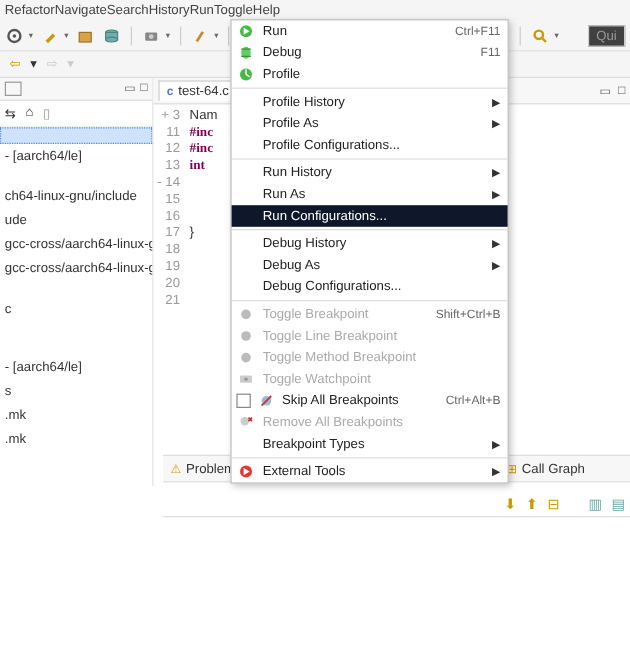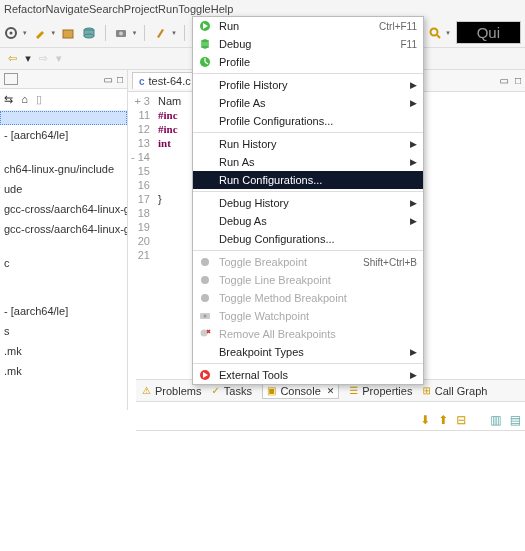--- a/index.html
+++ b/index.html
@@ -5,21 +5,21 @@
   * { box-sizing: border-box; margin: 0; padding: 0; font-family: "Segoe UI", Arial, sans-serif; }
   body { background: #fff; font-size: 11px; color: #333; width: 525px; height: 551px; overflow: hidden; position: relative; }
   
   .menubar { display: flex; padding: 3px 4px; background: #f5f5f5; color: #444; font-size: 11px; }
   .menubar span { cursor: default; }
   
   .toolbar { display: flex; align-items: center; gap: 6px; padding: 3px 4px; background: #f5f5f5; border-bottom: 1px solid #ddd; }
   .toolbar .sep { width: 1px; height: 16px; background: #ccc; margin: 0 2px; }
   .toolbar .icon { width: 16px; height: 16px; display: inline-flex; align-items: center; justify-content: center; }
   .toolbar .dd { font-size: 7px; color: #666; margin-left: -2px; }
-  .quick { margin-left: auto; padding: 2px 20px; border: 1px solid #ccc; background: #000000; color: #999; font-size: 15px; }
+  .quick { margin-left: auto; padding: 2px 6px; border: 1px solid #ccc; background: #404040; color: #999; font-size: 11px; }
   
   .subbar { display: flex; align-items: center; gap: 8px; padding: 4px 8px; background: #f5f5f5; border-bottom: 1px solid #ddd; }
   
   .workspace { display: flex; height: 340px; background: #fff; }
   
   .leftpane { width: 128px; background: #fff; border-right: 1px solid #ddd; overflow: hidden; font-size: 11px; color: #333; }
   .left-tabbar { display: flex; align-items: center; justify-content: space-between; padding: 3px 4px; border-bottom: 1px solid #ddd; background:#f7f7f7;}
   .left-tabbar .tabbox { width:14px; height:12px; border:1px solid #999; }
   .left-tabbar .winctl { display:flex; gap:4px; font-size:10px; color:#555;}
   .left-tb2 { display:flex; gap:8px; padding:4px 4px; border-bottom:1px solid #eee; }
@@ -55,21 +55,21 @@
 
   svg { display:block; }
 </style>
 </head>
 <body>
 
 <div class="menubar">
   <span>Refactor</span>
   <span>Navigate</span>
   <span>Search</span>
-  <span>Project</span>
+  <span>History</span>
   <span>Run</span>
   <span>Toggle</span>
   <span>Help</span>
 </div>
 
 <div class="toolbar">
   <span class="icon">
       <svg width="14" height="14">
         <circle cx="7" cy="7" r="5" fill="none" stroke="#555" stroke-width="2"></circle>
         <circle cx="7" cy="7" r="1.5" fill="#555"></circle>
@@ -343,20 +343,31 @@
     </div>
     <div class="row disabled">
       <span class="ic">
         <svg width="12" height="10">
           <rect x="1" y="2" width="10" height="6" rx="1" fill="#ccc"></rect>
           <circle cx="6" cy="5" r="1.5" fill="#999"></circle>
         </svg>
       </span>
       <span>Toggle Watchpoint</span>
     </div>
+    <div class="row" style="padding-left: 42px;">
+      <span class="chk"></span>
+      <span class="ic" style="left: 22px;">
+        <svg width="12" height="12">
+          <circle cx="6" cy="6" r="4" fill="#9bd"></circle>
+          <line x1="2" y1="10" x2="10" y2="2" stroke="#c33" stroke-width="1.5"></line>
+        </svg>
+      </span>
+      <span>Skip All Breakpoints</span>
+      <span class="shortcut">Ctrl+Alt+B</span>
+    </div>
     <div class="row disabled">
       <span class="ic">
         <svg width="12" height="12">
           <circle cx="5" cy="5" r="3.5" fill="#ccc"></circle>
           <line x1="8" y1="2" x2="11" y2="5" stroke="#c33" stroke-width="1.5"></line>
           <line x1="11" y1="2" x2="8" y2="5" stroke="#c33" stroke-width="1.5"></line>
         </svg>
       </span>
       <span>Remove All Breakpoints</span>
     </div>

